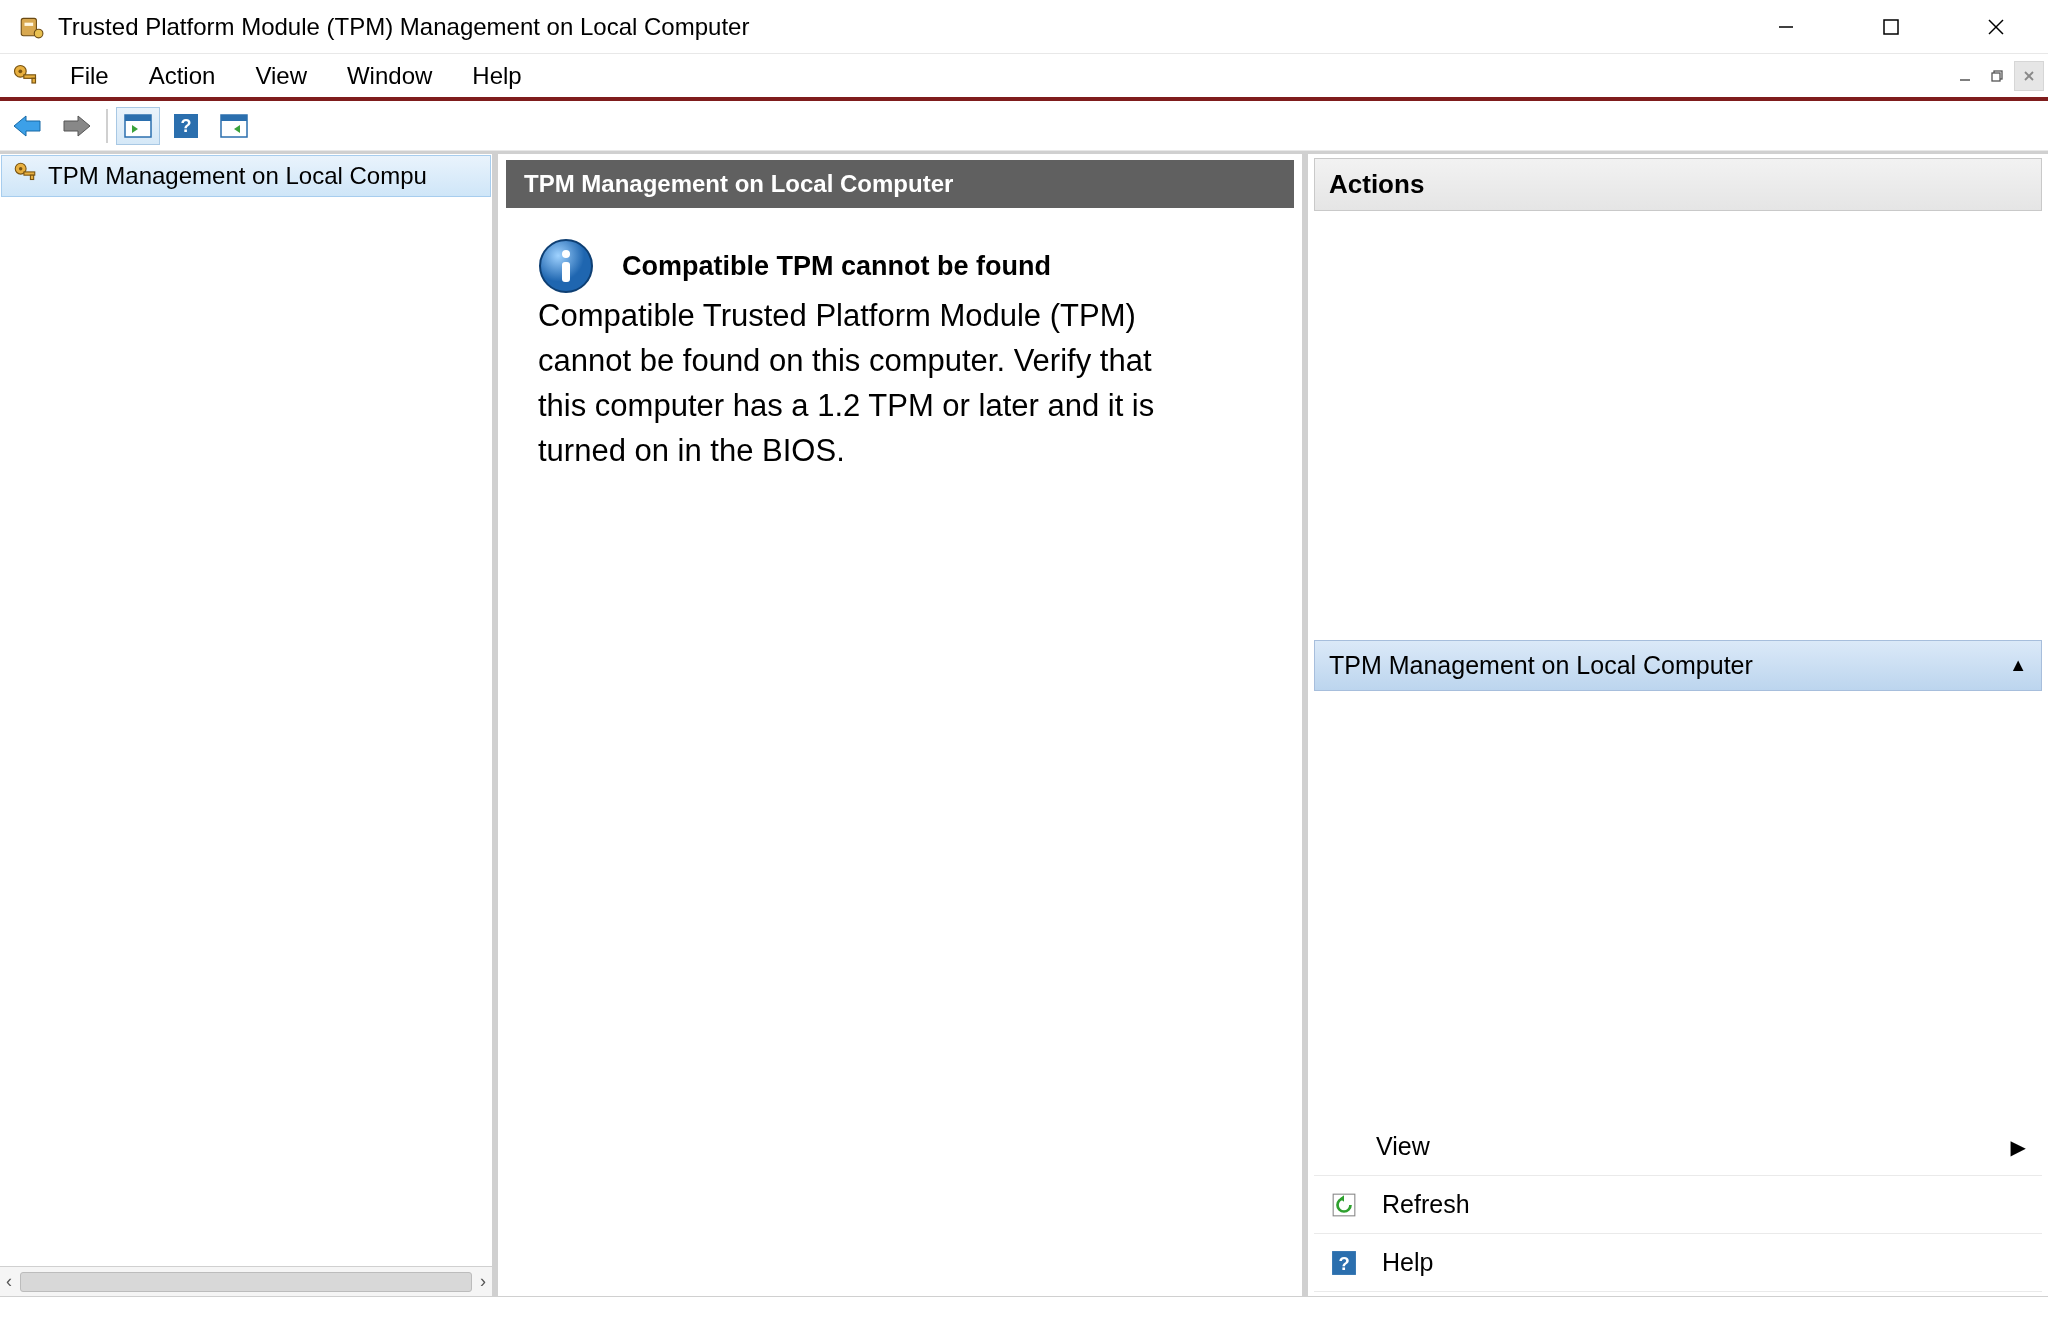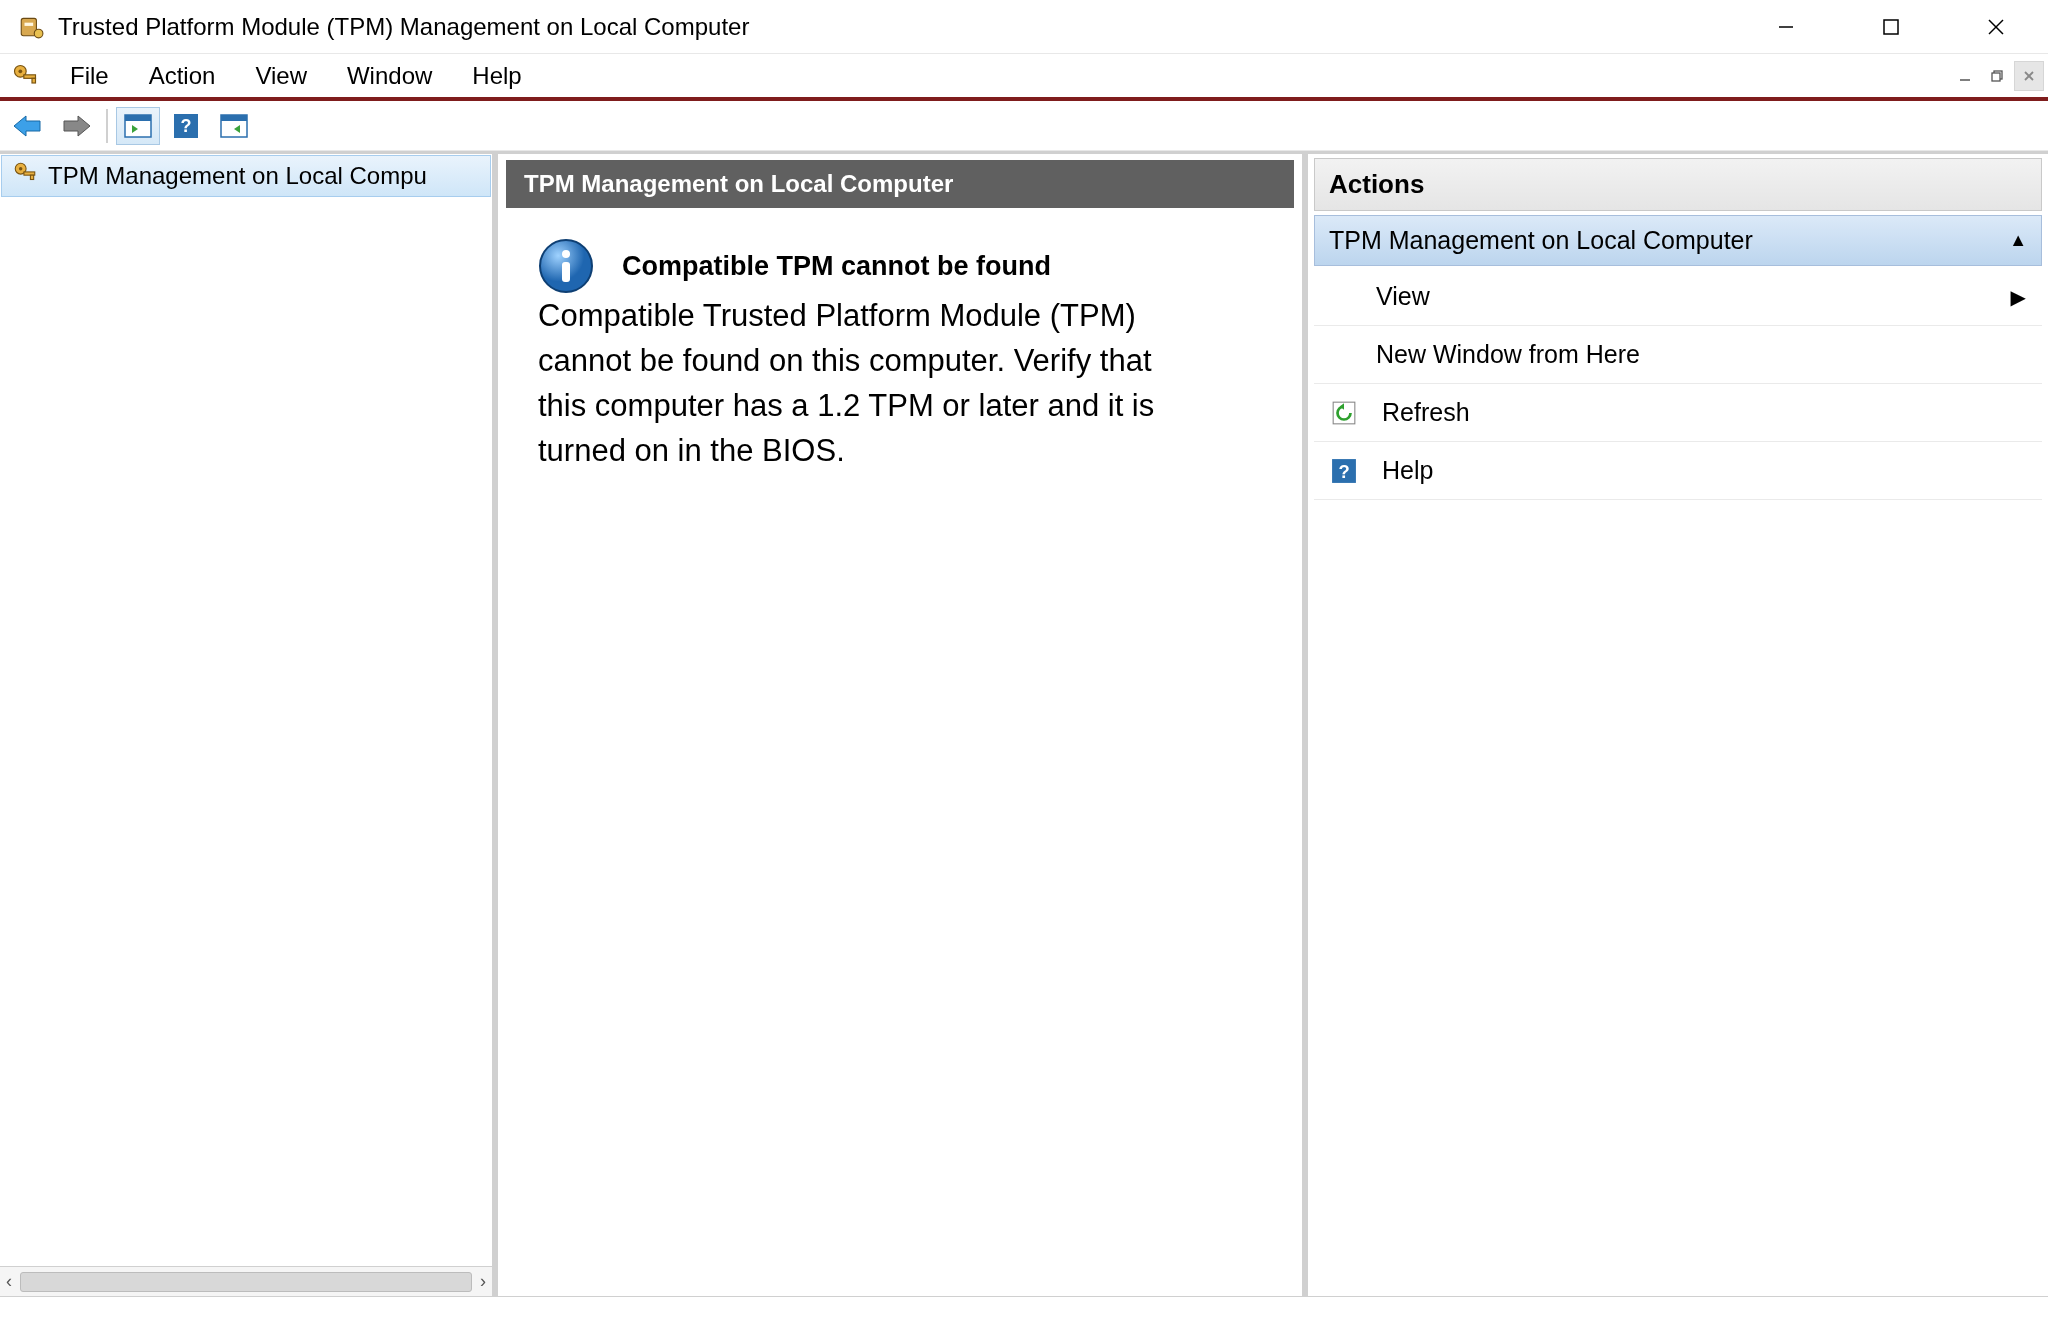--- a/index.html
+++ b/index.html
@@ -148,20 +148,21 @@
   .msg-heading { font-size:27px; font-weight:700; }
   .msg-body {
     font-size:31px; line-height:1.45;
     max-width:660px;
   }
 
   .actions-pane {
     width: 740px; background:#fff;
     display:flex; flex-direction:column;
     padding: 0 4px 4px 4px;
+    justify-content: space-between;
   }
   .actions-title {
     background: linear-gradient(#f2f2f2,#e5e5e5);
     border:1px solid #c9c9c9;
     font-size:26px; font-weight:700;
     padding:10px 14px;
     margin:4px 2px 2px 2px;
   }
   .actions-section-head {
     background: linear-gradient(#dbe9f8,#bcd5ee);
@@ -339,23 +340,20 @@
       <div class="actions-title">Actions</div>
       <div class="actions-section-head">
         <span>TPM Management on Local Computer</span>
         <span class="collapse-arrow">▲</span>
       </div>
       <div class="action-list">
         <div class="action-item indent">
           <span>View</span>
           <span class="chev">▶</span>
         </div>
-        <div class="action-item indent">
-          <span>New Window from Here</span>
-        </div>
         <div class="action-item">
           <span class="action-icon">
             <svg viewBox="0 0 24 24" width="26" height="26">
                 <rect x="2" y="2" width="20" height="20" fill="#fff" stroke="#888" stroke-width="1"></rect>
                 <path d="M12 6 a6 6 0 1 0 6 6" fill="none" stroke="#2ea02e" stroke-width="2.5"></path>
                 <polygon points="12,3 12,9 8,6" fill="#2ea02e"></polygon>
               </svg>
           </span>
           <span>Refresh</span>
         </div>

